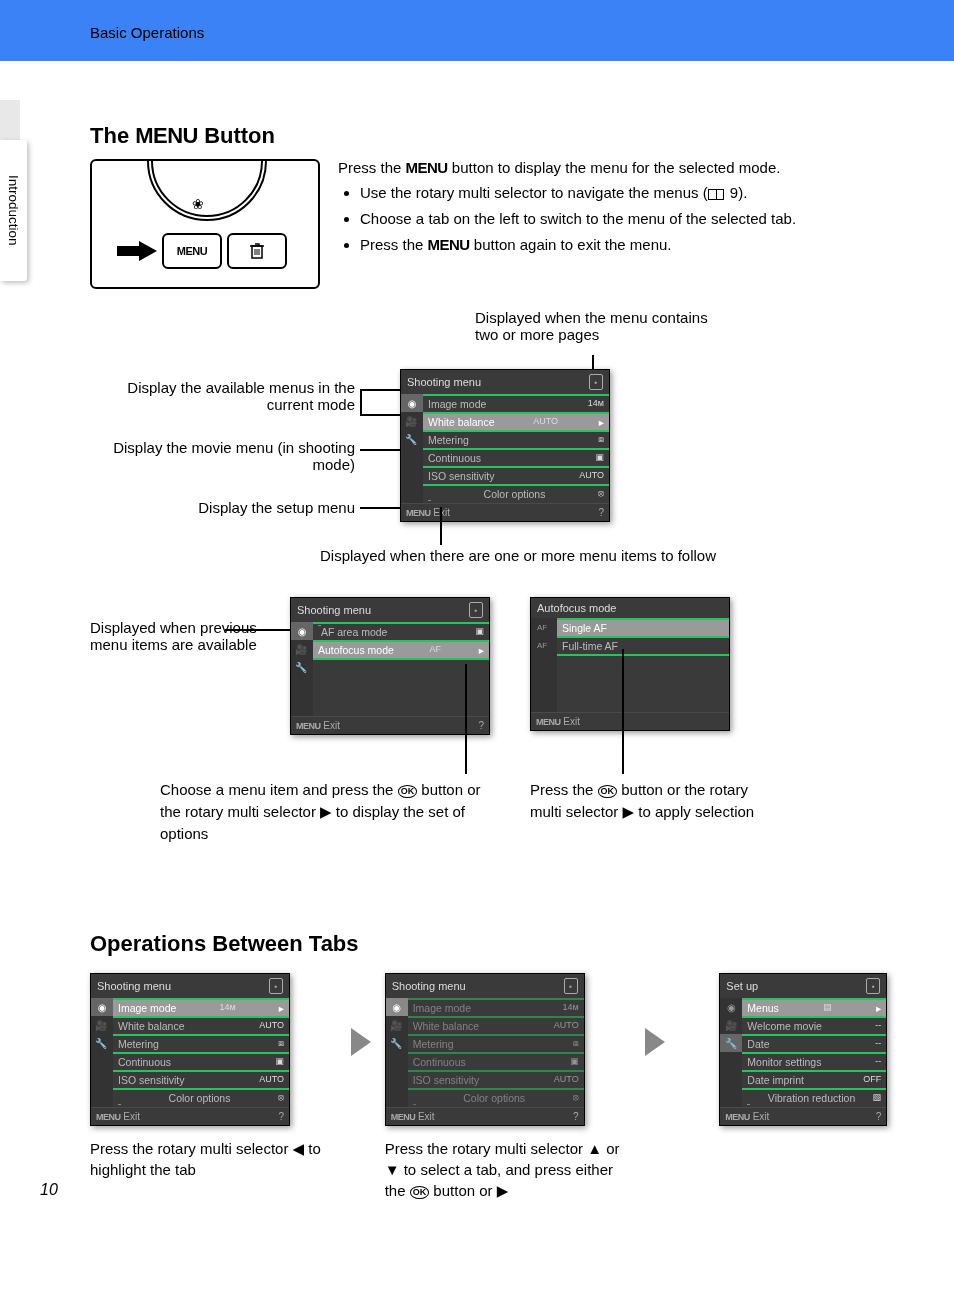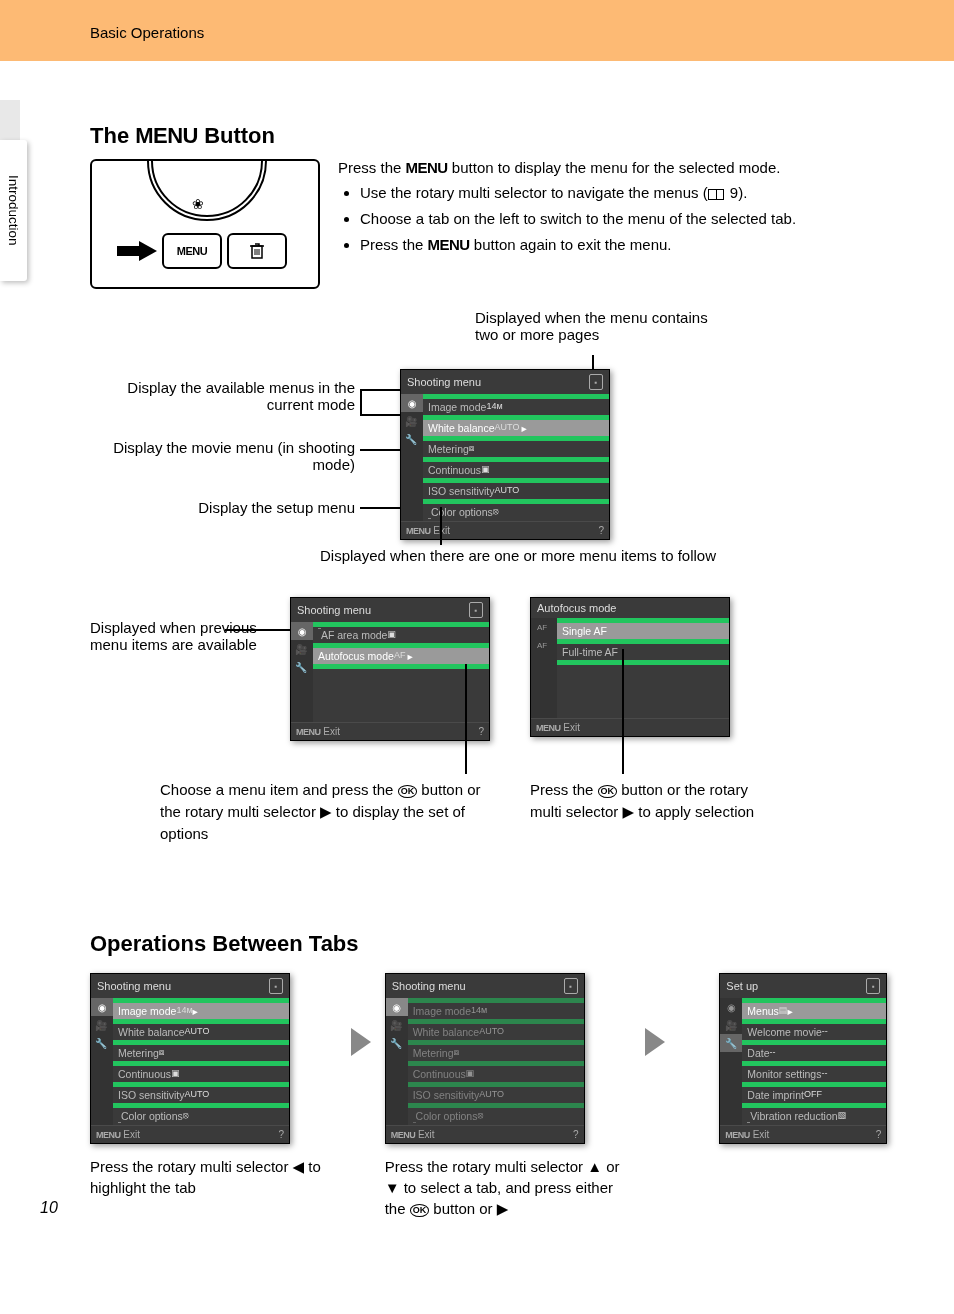--- a/index.html
+++ b/index.html
@@ -1,18 +1,18 @@
 <!DOCTYPE html>
 <html><head>
 <meta charset="utf-8">
 <style>
   * { box-sizing: border-box; margin: 0; padding: 0; }
   body { font-family: Arial, Helvetica, sans-serif; font-size: 15px; color: #000; background: #fff; width: 954px; }
   .page { position: relative; }
-  .header-band { background: #fdba74; padding: 24px 40px 20px 90px; }
+  .header-band { background: #3b82f6; padding: 24px 40px 20px 90px; }
   .section-block { padding: 10px 40px 10px 90px; margin-top: 48px; }
   h2 { font-size: 22px; font-weight: bold; margin: 4px 0 10px; }
   .menu-word { font-family: Arial, sans-serif; font-stretch: condensed; font-weight: 900; letter-spacing: -.5px; }
   .side-tab-container { position: absolute; left: 0; top: 100px; }
   .side-tab { background: #fff; padding: 35px 6px; writing-mode: vertical-rl; font-size: 13.5px; box-shadow: 2px 2px 5px rgba(0,0,0,.25); border-radius: 0 3px 3px 0; }
   .intro { display: flex; gap: 18px; align-items: flex-start; }
   .diagram-box { border: 2.5px solid #000; border-radius: 6px; width: 230px; height: 130px; position: relative; flex-shrink: 0; background:#fff; overflow:hidden; }
   .dial-arc { position:absolute; top:-60px; left:55px; width:120px; height:120px; border:6px double #000; border-radius:50%; }
   .menu-button-draw { position:absolute; bottom:18px; left:70px; width:60px; height:36px; border:2.5px solid #000; border-radius:6px; display:flex; align-items:center; justify-content:center; font-size:11px; font-weight:900; font-family:Arial; letter-spacing:-.5px; }
   .trash-button-draw { position:absolute; bottom:18px; left:135px; width:60px; height:36px; border:2.5px solid #000; border-radius:6px; display:flex; align-items:center; justify-content:center; }
@@ -25,21 +25,21 @@
   .callout-block { position: relative; margin-top: 10px; }
   .callout-label { font-size: 15px; text-align: right; }
   .callout-label-left { font-size: 15px; }
   .lcd { background:#3a3a3a; color:#ccc; font-family: Arial, sans-serif; font-size:11px; border:1px solid #000; box-shadow: 2px 2px 6px rgba(0,0,0,.4); width:210px; }
   .lcd-title { padding:4px 6px; color:#ddd; font-size:11px; display:flex; justify-content:space-between; align-items:center; }
   .lcd-body { display:flex; }
   .lcd-tabs { width:22px; background:#333; display:flex; flex-direction:column; }
   .lcd-tab { width:22px; height:18px; display:flex; align-items:center; justify-content:center; font-size:10px; color:#999; }
   .lcd-tab.active { background:#666; color:#fff; }
   .lcd-items { flex:1; }
-  .lcd-item { display:flex; justify-content:flex-start; padding:2px 5px; font-size:10.5px; color:#bbb; border-top:5px solid #22c55e; }
+  .lcd-item { display:flex; justify-content:space-between; padding:2px 5px; font-size:10.5px; color:#bbb; border-top:2px solid #22c55e; }
   .lcd-item.sel { background:#9a9a9a; color:#fff; }
   .lcd-item .val { color:#ddd; font-size:9px; }
   .lcd-footer { display:flex; justify-content:space-between; padding:3px 5px; font-size:10px; color:#aaa; border-top:1px solid #4a4a4a; }
   .anno { position:absolute; font-size:15px; }
   .row3 { display:flex; gap:14px; align-items:flex-start; padding: 6px 28px 10px 90px; }
   .row3 .col { flex:1; }
   .row3 .arrow-sep { display:flex; align-items:center; padding-top:55px; }
   .tri-right { width:0; height:0; border-left:20px solid #888; border-top:14px solid transparent; border-bottom:14px solid transparent; }
   .below-caption { font-size:15px; margin-top:12px; line-height:1.4; }
   .page-num { position:absolute; left:40px; bottom:12px; font-style:italic; font-size:16px; }

